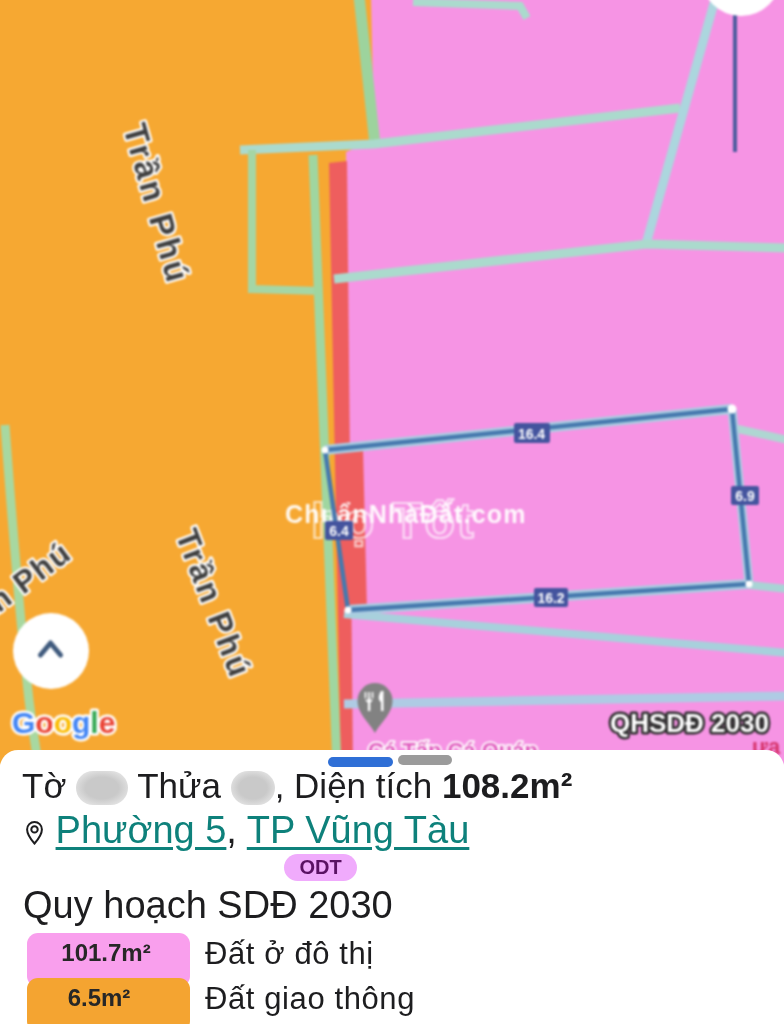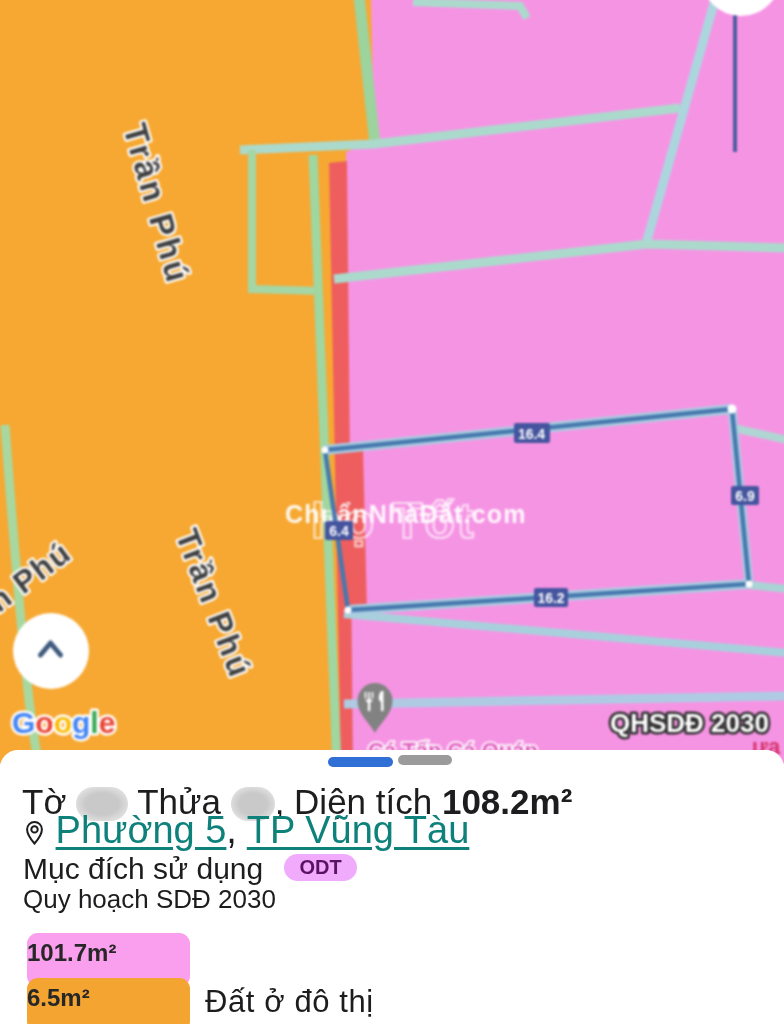--- a/index.html
+++ b/index.html
@@ -10,23 +10,23 @@
          background:#fff;border-radius:18px 18px 0 0;z-index:5;}
   .bar{position:absolute;border-radius:6px;}
   .row{position:absolute;white-space:nowrap;color:#1d1d1f;}
   .blur{display:inline-block;width:52px;height:34px;border-radius:17px;
         background:radial-gradient(ellipse at center,#c9c9c9 45%,#e2e2e2 78%,#fff 100%);
         vertical-align:-7px;}
   .link{color:#0E817B;text-decoration:underline;text-underline-offset:4px;}
   .pill{position:absolute;background:#f0abfc;border-radius:14px;
         color:#5A1263;font-weight:bold;text-align:center;}
   .swatch{position:absolute;left:27px;width:163px;height:54px;border-radius:11px;
-          font-weight:bold;font-size:24px;color:#272727;text-align:left;
+          font-weight:bold;font-size:24px;color:#272727;text-align:center;
           line-height:39px;padding-right:0;box-sizing:border-box;}
-  .lab{position:absolute;left:205px;font-size:31px;letter-spacing:0.6px;color:#1d1d1f;margin-top:48px;}
+  .lab{position:absolute;left:205px;font-size:31px;letter-spacing:0.6px;color:#1d1d1f;}
 </style>
 </head>
 <body>
 
 <div class="map">
 <svg width="792" height="768" viewBox="-4 -4 792 768">
 
   <rect x="-4" y="-4" width="792" height="768" fill="#F6A832"></rect>
 
   <polygon points="371,-4 788,-4 788,768 352,768 346,152 374,140" fill="#F694E4"></polygon>
@@ -134,34 +134,34 @@
   <text x="12" y="733" font-size="30" font-weight="bold" stroke="#fff" stroke-width="5" paint-order="stroke" stroke-linejoin="round"><tspan fill="#4285F4">G</tspan><tspan fill="#EA4335">o</tspan><tspan fill="#FBBC05">o</tspan><tspan fill="#4285F4">g</tspan><tspan fill="#34A853">l</tspan><tspan fill="#EA4335">e</tspan></text>
 </svg>
 </div>
 
 <div class="panel">
 
   <div class="bar" style="left:328px;top:7px;width:65px;height:10px;background:#2F6FD6;"></div>
 
   <div class="bar" style="left:398px;top:5px;width:54px;height:10px;background:#9B9B9B;"></div>
 
-  <div class="row" style="left:22px;top:16px;font-size:35px;margin-top:16px;">Tờ <span class="blur"></span> Thửa <span class="blur" style="width:44px;"></span>, Diện tích <b>108.2m²</b></div>
+  <div class="row" style="left:22px;top:16px;font-size:35px;">Tờ <span class="blur"></span> Thửa <span class="blur" style="width:44px;"></span>, Diện tích <b>108.2m²</b></div>
 
   <div class="row" style="left:24px;top:59px;font-size:38px;">
     <svg width="21" height="29" viewBox="0 0 21 29" style="vertical-align:-5px;">
         <path d="M10.5,3 C6.4,3 3.1,6.3 3.1,10.4 C3.1,15.9 10.5,24.5 10.5,24.5 C10.5,24.5 17.9,15.9 17.9,10.4 C17.9,6.3 14.6,3 10.5,3 Z M10.5,13.6 A3.2,3.2 0 1 1 10.5,7.2 A3.2,3.2 0 0 1 10.5,13.6 Z" fill="none" stroke="#1d1d1f" stroke-width="2"></path>
       </svg>
     <span class="link">Phường 5</span><span>, </span><span class="link">TP Vũng Tàu</span>
   </div>
 
-  <div class="row" style="left:23px;top:102px;font-size:30px;">Mục đích sử dụng</div>
 
   <div class="pill" style="left:284px;top:104px;width:73px;height:27px;font-size:20px;line-height:27px;">ODT</div>
 
-  <div class="row" style="left:23px;top:134px;font-size:26px;">Quy hoạch SDĐ 2030</div>
+  <div class="row" style="left:23px;top:134px;font-size:38px;">Quy hoạch SDĐ 2030</div>
 
   <div class="swatch" style="top:183px;background:#F99FED;padding-right:5px;">101.7m²</div>
 
   <div class="lab" style="top:186px;">Đất ở đô thị</div>
 
   <div class="swatch" style="top:228px;background:#F4A431;padding-right:19px;">6.5m²</div>
 
+  <div class="lab" style="top:231px;">Đất giao thông</div>
 </div>
 
 </body></html>

